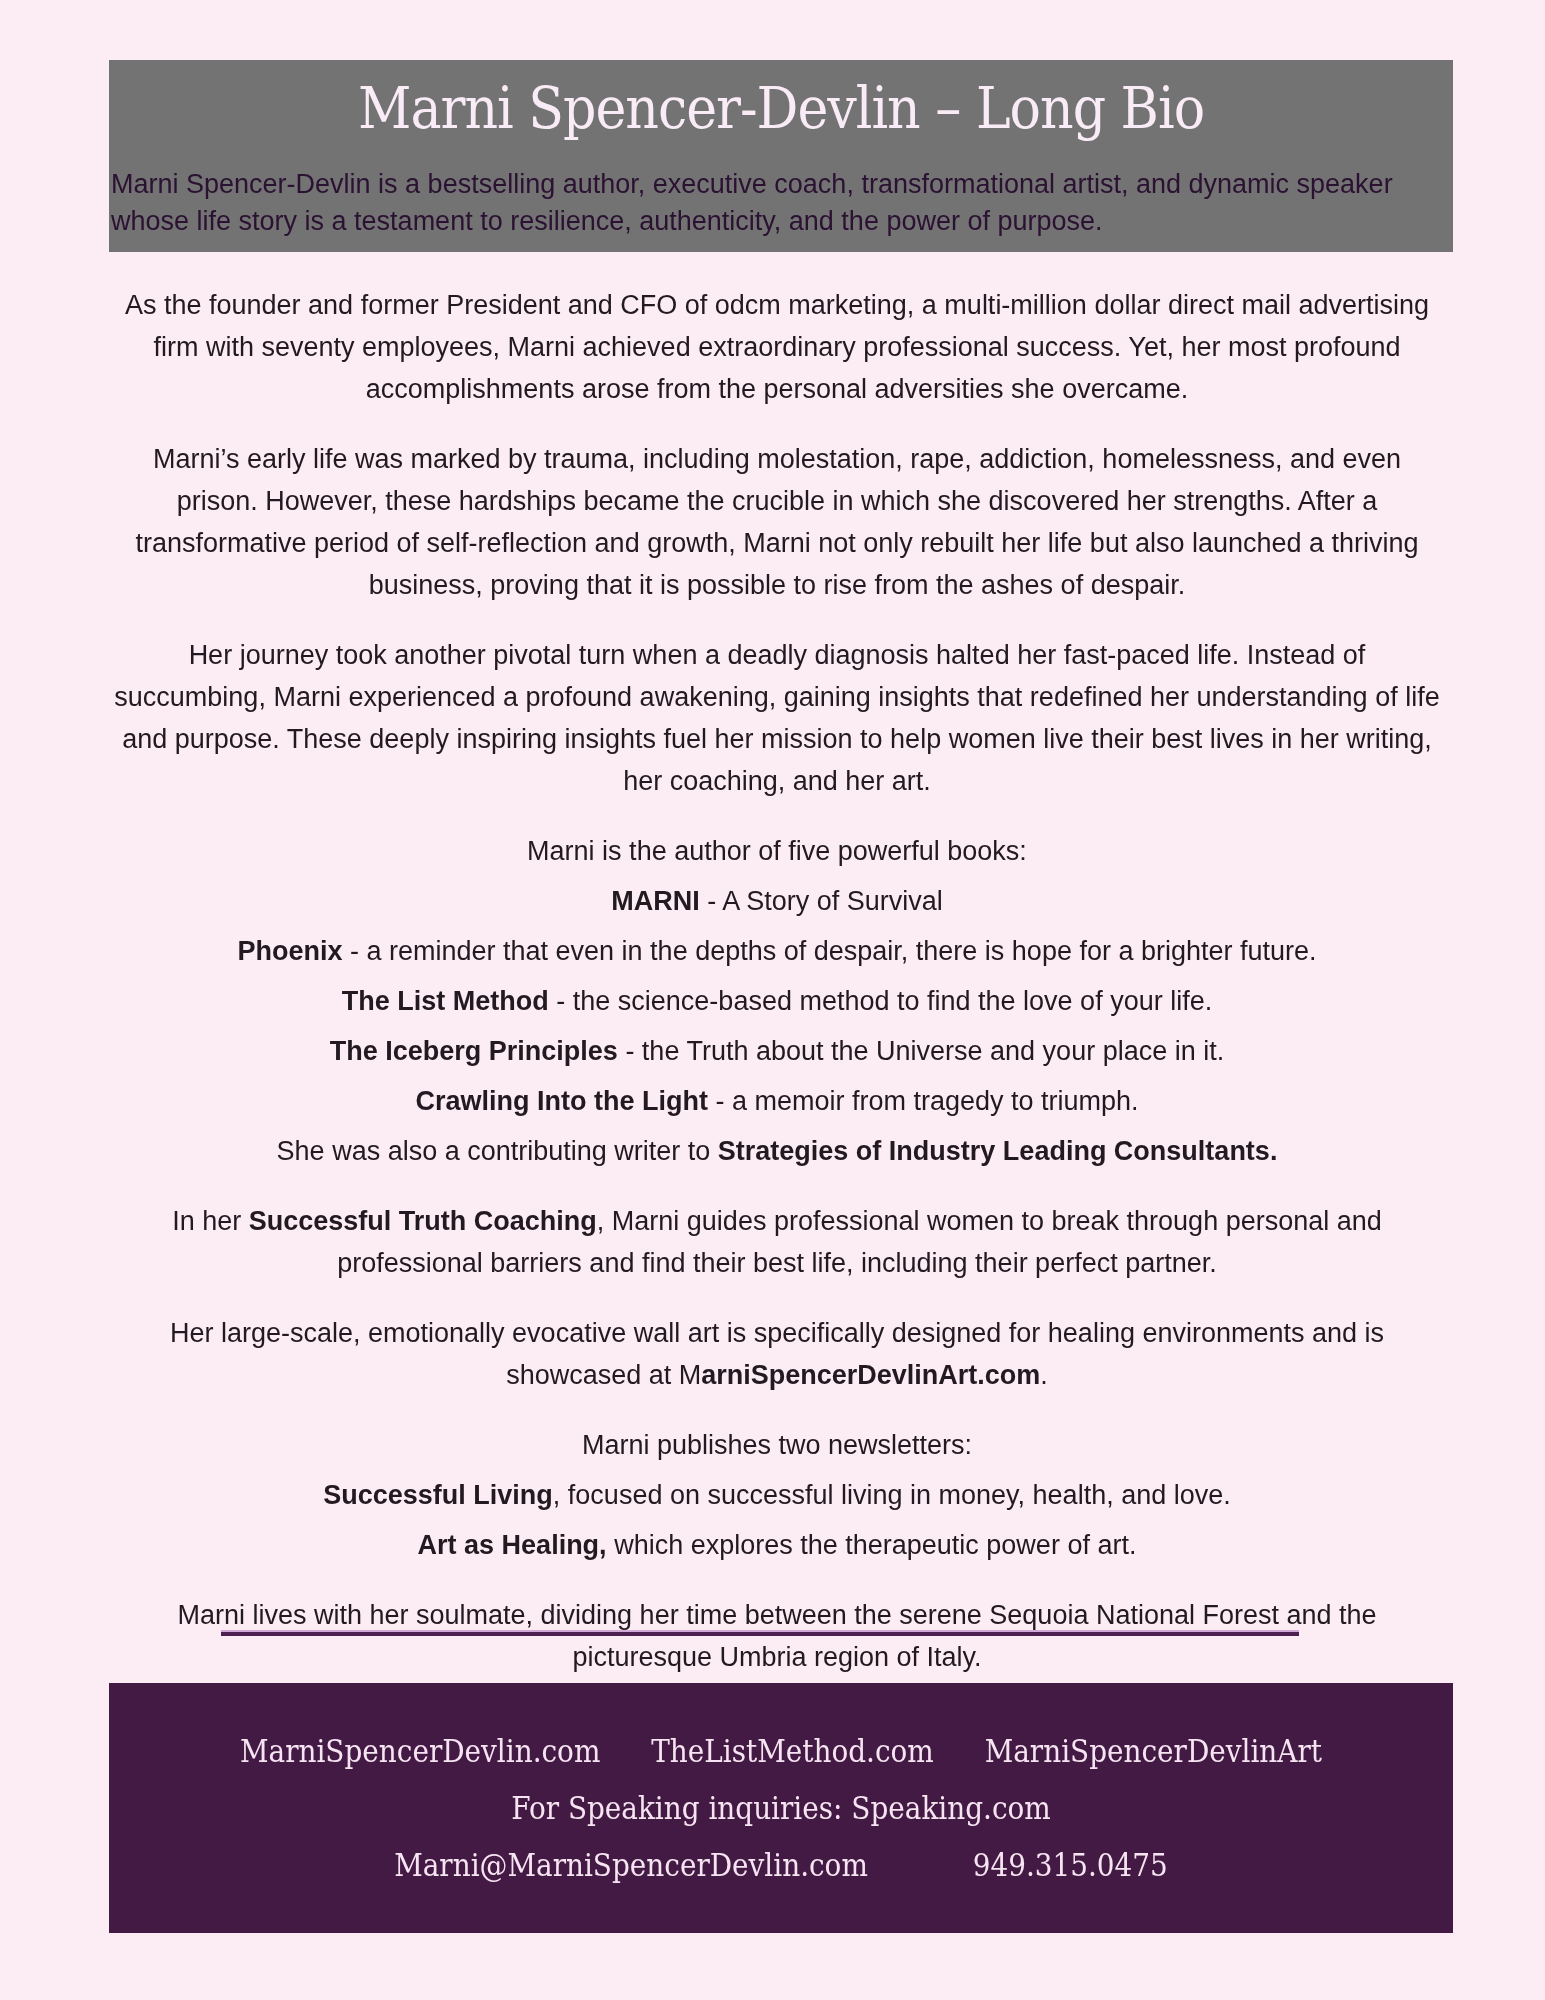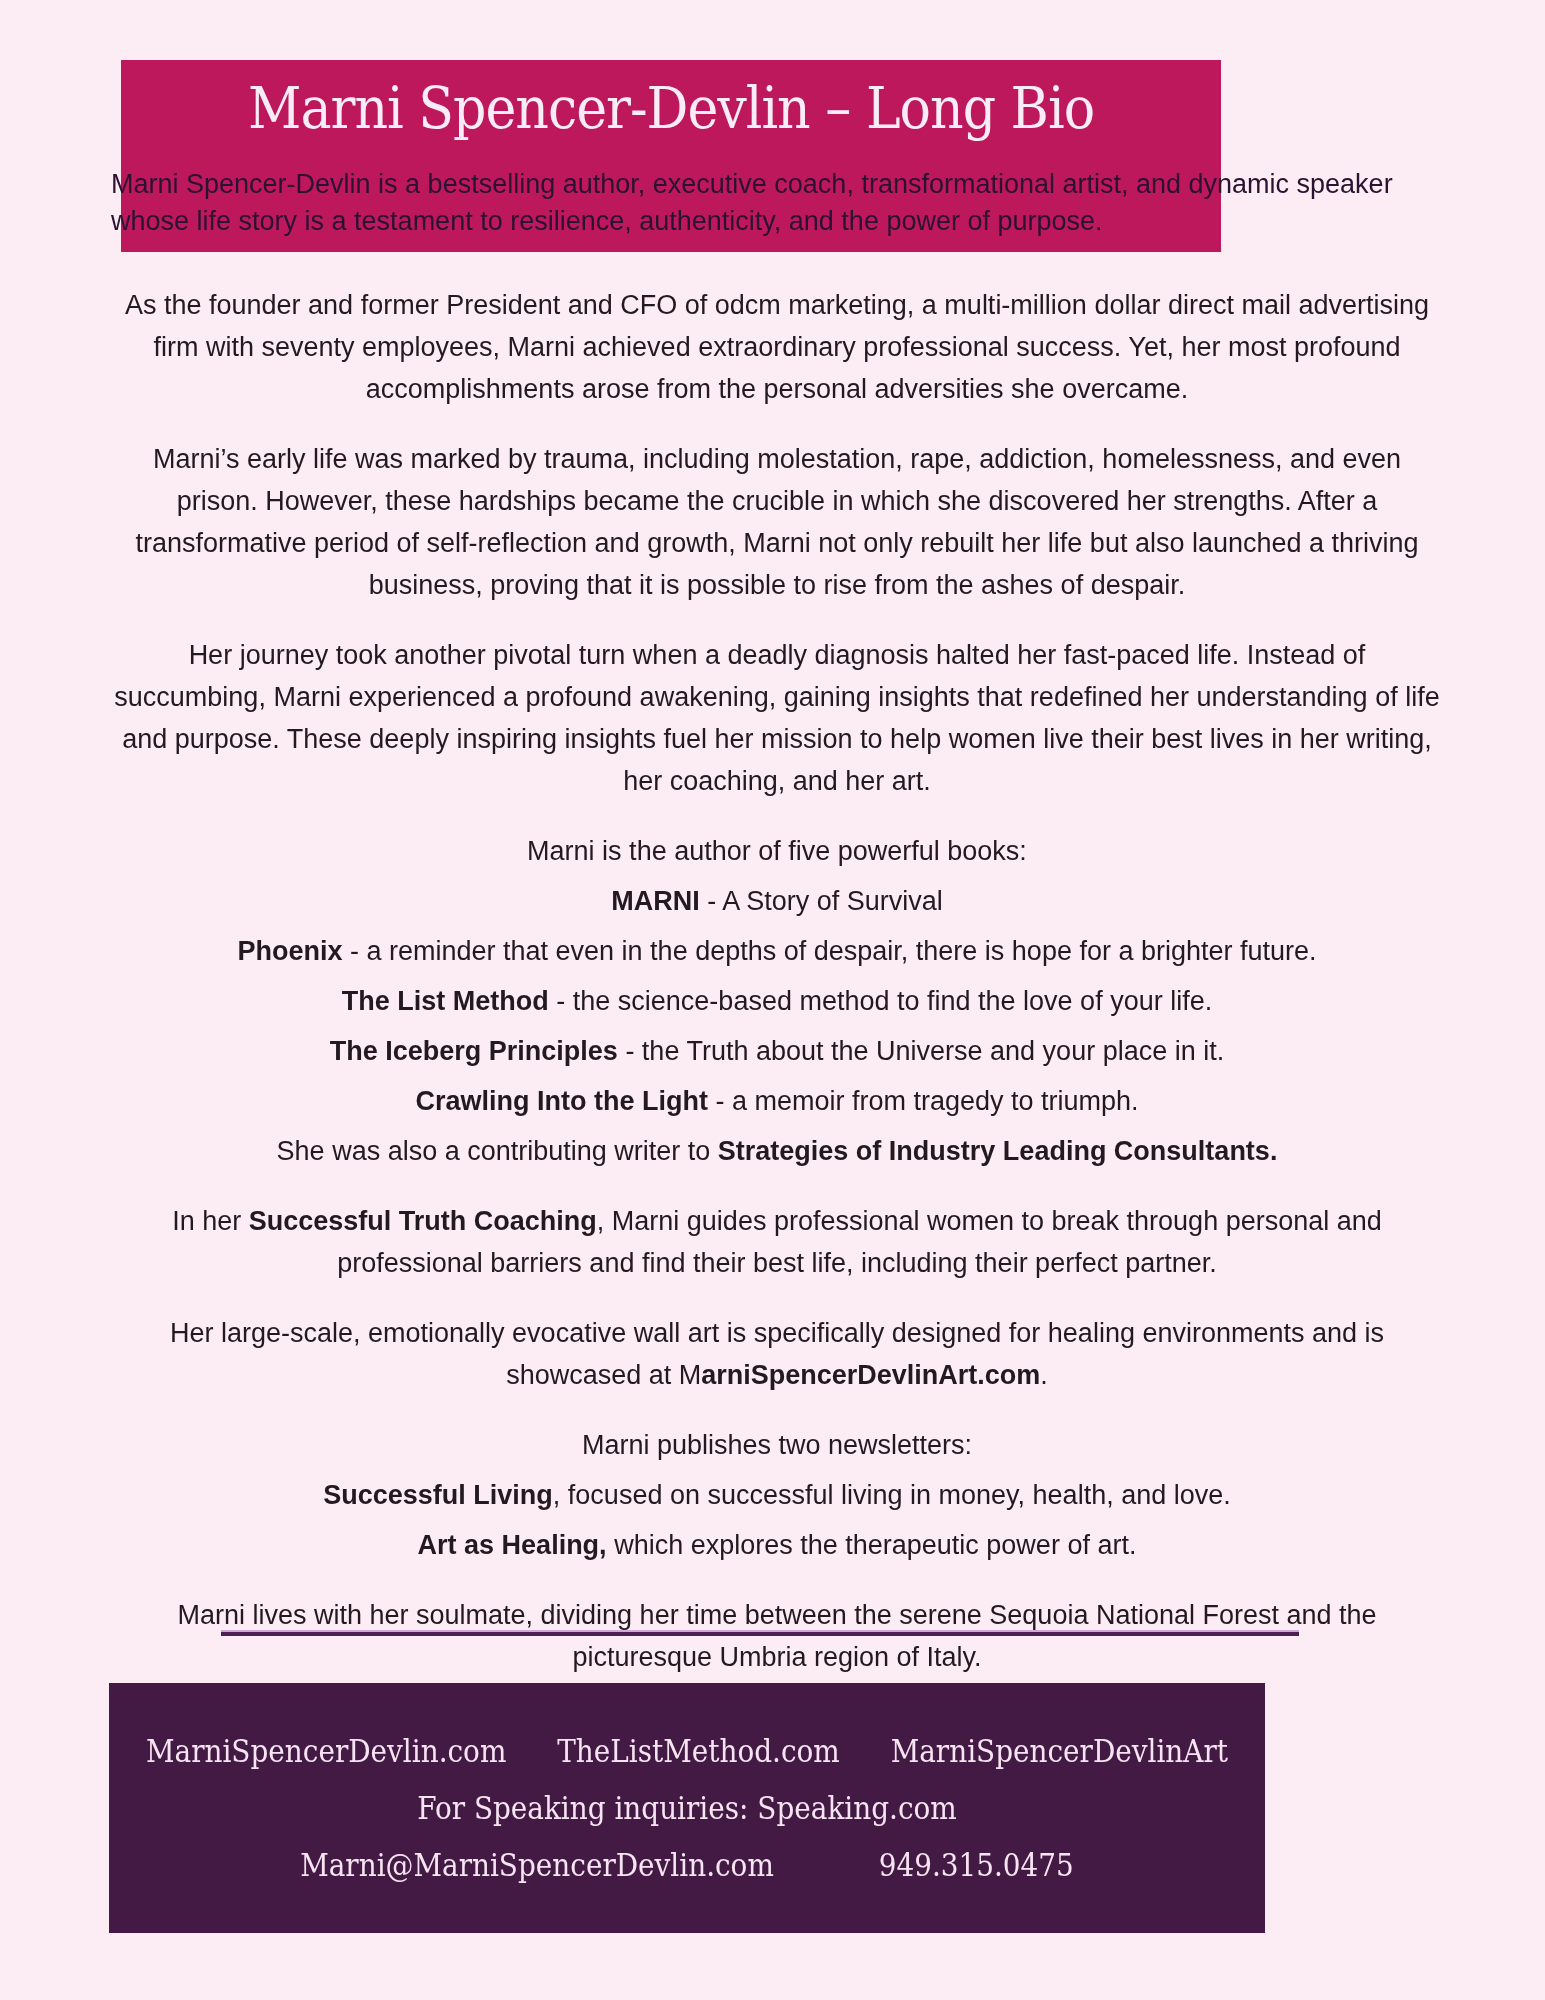--- a/index.html
+++ b/index.html
@@ -5,23 +5,22 @@
   html,body{margin:0;padding:0;}
   .page{
     position:relative;
     width:1545px;height:2000px;
     background:#fcecf3;
     overflow:hidden;
     font-family:"Liberation Sans", sans-serif;
   }
   .banner{
     position:absolute;left:109px;top:60px;
-    width:1100px;height:192px;
-    background:#be185d;
-    margin-left:12px;
+    width:1344px;height:192px;
+    background:#737373;
   }
   .title{
     margin:0;
     padding-top:14px;
     text-align:center;
     font-family:"DejaVu Serif", serif;
     font-weight:normal;
     font-stretch:condensed;
     font-size:58px;
     letter-spacing:-1px;
@@ -46,21 +45,21 @@
   .content .block-end{margin:0 0 28px 0;}
   .b{font-weight:bold;}
   .divider{
     position:absolute;left:221px;top:1630px;
     width:1078px;height:4px;
     background:#4a2150;
     border-top:2px solid #d2a8d6;
   }
   .footer{
     position:absolute;left:109px;top:1683px;
-    width:1156px;height:250px;
+    width:1344px;height:250px;
     background:#431a44;
     color:#f7e4f2;
     font-family:"DejaVu Serif", serif;
     font-stretch:condensed;
     text-align:center;
     font-size:31px;line-height:57px;
     box-sizing:border-box;
     padding-top:40px;
   }
   .footer .site{display:inline-block;margin:0 21px;}

